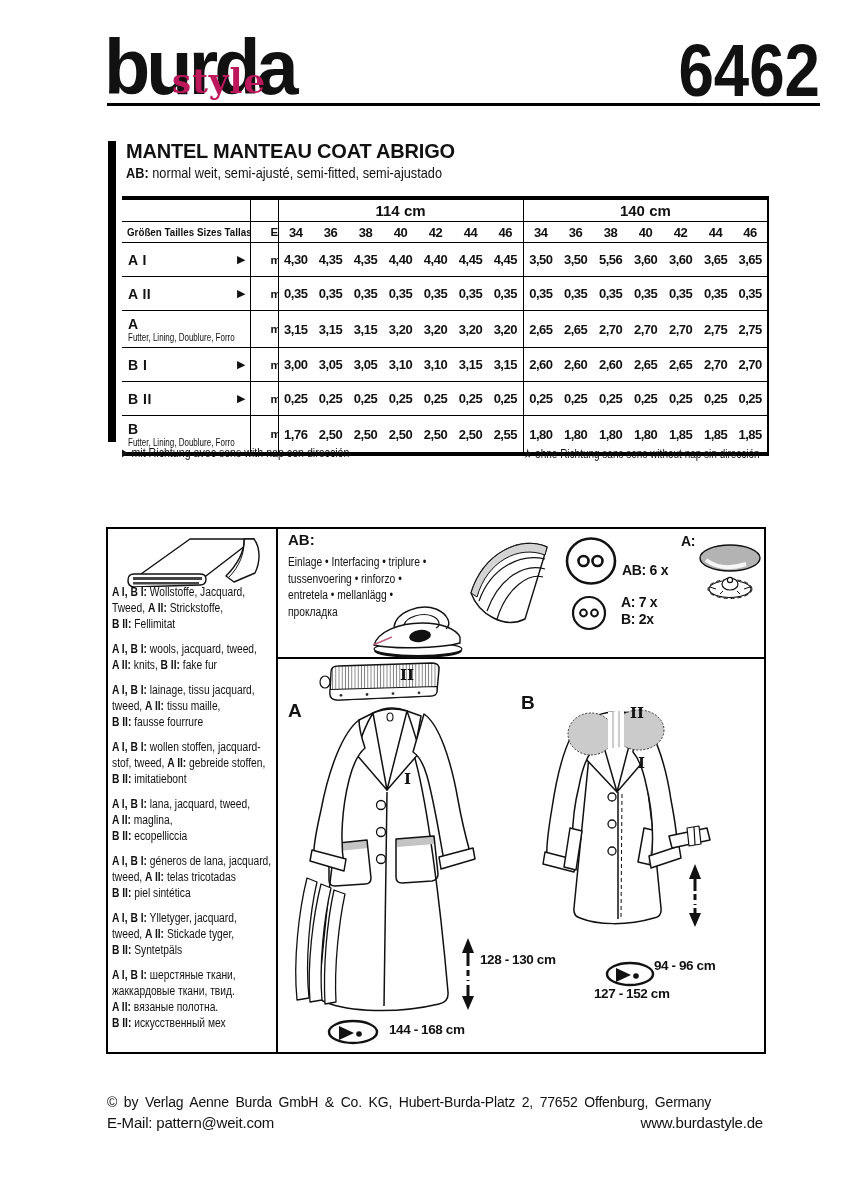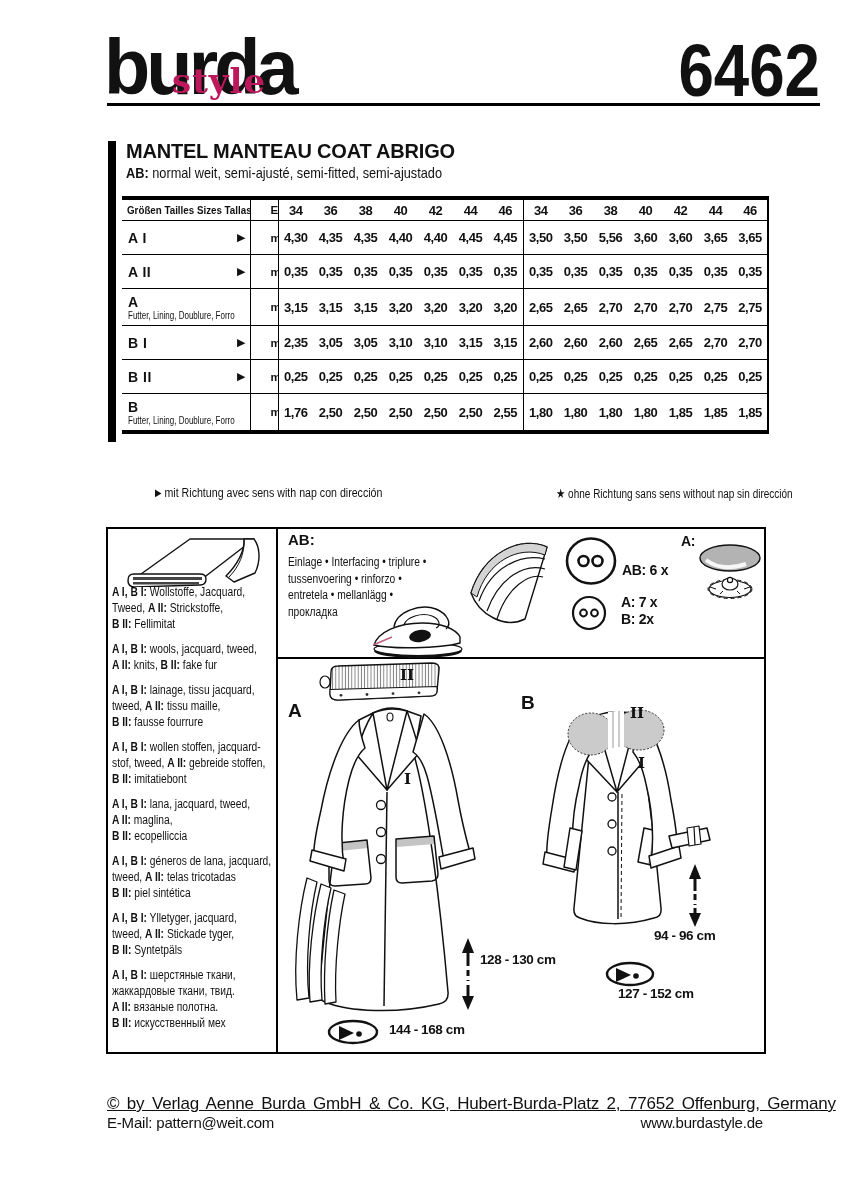--- a/index.html
+++ b/index.html
@@ -37,21 +37,21 @@
   #yardage .eur { text-align:center; font-weight:bold; font-size:11.5px;padding-left:20px; }
   #yardage tr.dr td { height:33px; }
   #yardage tr.dr.tall td { height:36px; }
   #yardage .rowlab { display:flex; align-items:center; justify-content:space-between; padding:0 4px 0 6px; }
   #yardage .rl { font-weight:bold; font-size:14px; letter-spacing:.5px; }
   #yardage .rs { display:block; font-size:10px; margin-top:-1px; }
   #yardage .mk { font-size:11px; }
   #yardage .val { text-align:center; font-weight:bold; font-size:13px; letter-spacing:-.5px; }
 
   
-  .footnote { top:486px; font-size:12.5px;margin-left:33px; }
+  .footnote { top:446px; font-size:12.5px; }
   .fnmark { font-size:10px; vertical-align:1px; }
   .fnstar { font-size:13px; vertical-align:0; }
 
   
   #panel { left:106px; top:527px; width:660px; height:527px; border:2.5px solid #000; box-sizing:border-box; }
   #panel-vline { left:276px; top:529px; width:2px; height:523px; background:#000; }
   #panel-hline { left:277px; top:657px; width:487px; height:2px; background:#000; }
 
   
   #fabric-paras { left:112px; top:584px; width:200px; font-size:12.5px; line-height:16px;
@@ -63,22 +63,22 @@
   #interfacing-text { left:288px; top:554px; font-size:12.5px; line-height:16.5px;
                       transform:scaleX(.82); transform-origin:0 0; white-space:pre-line; width:220px; }
   .qty { font-weight:bold; font-size:14px; letter-spacing:-.3px; }
 
   
   .viewlab { font-size:19px; font-weight:bold; }
   .fablab { font-family:"DejaVu Serif", serif; font-weight:bold; font-size:15px; }
   .meas { font-size:13.5px; font-weight:bold; letter-spacing:-.4px; white-space:nowrap; }
 
   
-  #footer-line1 { left:107px; top:1094px; width:656px; font-size:17px; letter-spacing:-.2px;
-                  word-spacing:3px; white-space:nowrap;text-decoration:underline; }
+  #footer-line1 { left:107px; top:1094px; width:656px; font-size:14px; letter-spacing:-.2px;
+                  word-spacing:3px; white-space:nowrap; }
   #footer-line2 { left:107px; top:1114px; width:656px; display:flex; justify-content:space-between;
                   font-size:15px; letter-spacing:-.2px; }
 
   svg { display:block; }
   svg * { vector-effect:non-scaling-stroke; }
 </style>
 </head>
 <body>
 
 <div id="page">
@@ -105,20 +105,26 @@
         <col style="width:35px">
         <col style="width:35px">
         <col style="width:35px">
         <col style="width:35px">
         <col style="width:35px">
         <col style="width:35px">
         <col style="width:35px">
         <col style="width:35px">
       </colgroup>
       <tbody>
+        <tr class="h1">
+          <td class="bR"></td>
+          <td class="bR"></td>
+          <td colspan="7" class="bR grp">114 cm</td>
+          <td colspan="7" class="grp">140 cm</td>
+        </tr>
         <tr class="h2">
           <td class="bR lab"><span class="cnd">Größen  Tailles  Sizes  Tallas</span></td>
           <td class="bR eur">Eur..</td>
           <td class="szh ">34</td>
           <td class="szh ">36</td>
           <td class="szh ">38</td>
           <td class="szh ">40</td>
           <td class="szh ">42</td>
           <td class="szh ">44</td>
           <td class="szh bR">46</td>
@@ -199,21 +205,21 @@
           <td class="val">2,75</td>
         </tr>
         <tr class="dr ">
           <td class="bR">
             <div class="rowlab">
               <div class="lw"><span class="rl">B I</span></div>
               <span class="mk">▶</span>
             </div>
           </td>
           <td class="bR unit eur">m</td>
-          <td class="val ">2,35</td>
+          <td class="val ">3,00</td>
           <td class="val ">3,05</td>
           <td class="val ">3,05</td>
           <td class="val ">3,10</td>
           <td class="val ">3,10</td>
           <td class="val ">3,15</td>
           <td class="val bR">3,15</td>
           <td class="val">2,60</td>
           <td class="val">2,60</td>
           <td class="val">2,60</td>
           <td class="val">2,65</td>
@@ -468,22 +474,22 @@
   </svg>
 
   <div class="abs viewlab" style="left:288px; top:700px;">A</div>
   <div class="abs viewlab" style="left:521px; top:692px;">B</div>
   <div class="abs fablab" style="left:400px; top:666px;">II</div>
   <div class="abs fablab" style="left:404px; top:770px;">I</div>
   <div class="abs fablab" style="left:630px; top:704px;">II</div>
   <div class="abs fablab" style="left:638px; top:754px;">I</div>
   <div class="abs meas" style="left:480px; top:952px;">128 - 130 cm</div>
   <div class="abs meas" style="left:389px; top:1022px;">144 - 168 cm</div>
-  <div class="abs meas" style="left:654px; top:928px;">94 - 96 cm</div>
-  <div class="abs meas" style="left:594px; top:986px;margin-left:24px;">127 - 152 cm</div>
+  <div class="abs meas" style="left:654px; top:958px;">94 - 96 cm</div>
+  <div class="abs meas" style="left:594px; top:986px;">127 - 152 cm</div>
 
   <div class="abs" id="footer-line1">© by Verlag Aenne Burda GmbH &amp; Co. KG, Hubert-Burda-Platz 2, 77652 Offenburg, Germany</div>
   <div class="abs" id="footer-line2">
     <span>E-Mail: pattern@weit.com</span>
     <span>www.burdastyle.de</span>
   </div>
 
 </div>
 
 </body></html>

